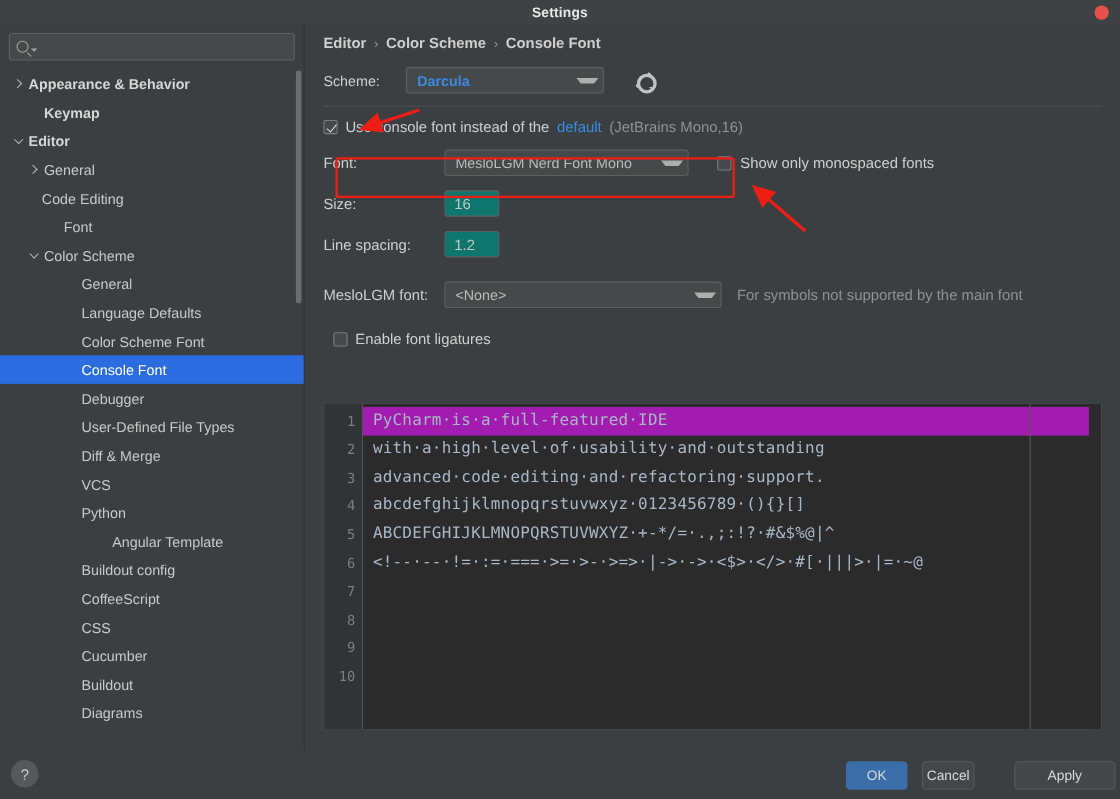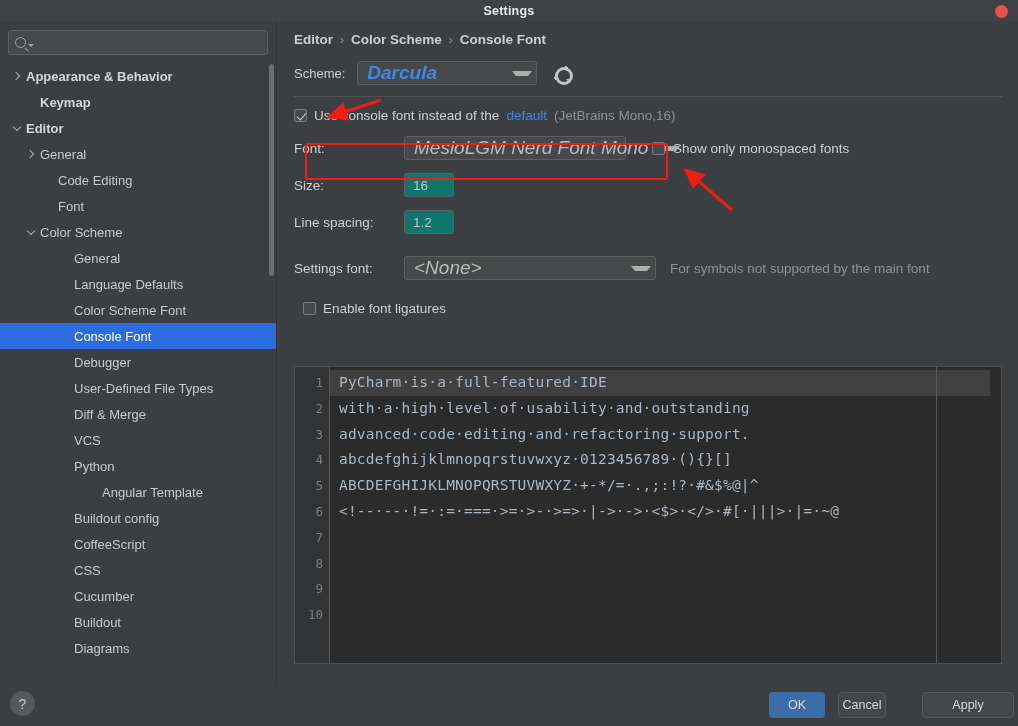--- a/index.html
+++ b/index.html
@@ -94,30 +94,30 @@
     background: #3c3f41;
   }
   .breadcrumb {
     display: flex; align-items: center; gap: 7px;
     font-size: 13.5px; font-weight: bold; color: #cfcfcf;
     padding: 10px 0 0 16px;
   }
   .breadcrumb .sep { color: #9a9a9a; font-weight: normal; font-size: 12px; }
 
   .scheme-row {
-    display: flex; align-items: center; gap: 12px;
+    display: flex; align-items: center; gap: 24px;
     padding: 14px 0 0 16px;
   }
   .lbl { font-size: 13px; color: #cfcfcf; }
   .combo {
     height: 24px; background: #45494a; border: 1px solid #5e6060;
     border-radius: 3px; display: flex; align-items: center;
     padding: 0 4px 0 9px; position: relative; cursor: default;
   }
-  .combo .val { font-size: 19px; color: #bbbbbb; white-space: nowrap; font-style: italic; }
+  .combo .val { font-size: 13px; color: #bbbbbb; white-space: nowrap; }
   .combo .val.accent { color: #3b8ae8; font-weight: bold; }
   .combo .arrow {
     margin-left: auto; padding-left: 12px;
     width: 0; height: 0;
     border-left: 4.5px solid transparent; border-right: 4.5px solid transparent;
     border-top: 5px solid #aeaeae;
   }
   .combo .arrow-wrap { margin-left: auto; padding-left: 12px; display:flex; align-items:center;}
   #scheme-combo { width: 180px; }
 
@@ -190,21 +190,21 @@
     padding-right: 6px;
   }
   .codearea {
     flex: 1; position: relative; padding-top: 3px; overflow: hidden;
   }
   .codearea .cl {
     font-family: "DejaVu Sans Mono", monospace;
     font-size: 14.5px; color: #a9b7c6; line-height: 25.8px;
     white-space: pre; padding-left: 9px; letter-spacing: .2px;
   }
-  .cl:first-child { background: #404040; }
+  .cl:first-child { background: #a21caf; }
   .right-rule {
     position: absolute; right: 64px; top: 0; width: 1px; height: 100%;
     background: #585b5d;
   }
   .prev-scroll-col {
     position: absolute; right: 0; top: 0; width: 11px; height: 100%;
     background: #2b2b2b;
   }
 
   
@@ -269,21 +269,21 @@
             <span class="chev down"></span>
           </span>
           <span>Editor</span>
         </div>
         <div class="tree-item" style="padding-left: 22px;">
           <span class="tw">
             <span class="chev right"></span>
           </span>
           <span>General</span>
         </div>
-        <div class="tree-item" style="padding-left: 40px;">
+        <div class="tree-item" style="padding-left: 20px;">
           <span class="tw"></span>
           <span>Code Editing</span>
         </div>
         <div class="tree-item" style="padding-left: 40px;">
           <span class="tw"></span>
           <span>Font</span>
         </div>
         <div class="tree-item" style="padding-left: 22px;">
           <span class="tw">
             <span class="chev down"></span>
@@ -407,21 +407,21 @@
       <span class="lbl">Size:</span>
       <div class="txtin">16</div>
     </div>
 
     <div class="field-row">
       <span class="lbl">Line spacing:</span>
       <div class="txtin">1.2</div>
     </div>
 
     <div class="field-row" style="margin-top:22px">
-      <span class="lbl">Settings font:</span>
+      <span class="lbl">MesloLGM font:</span>
       <div class="combo" id="fallback-combo">
         <span class="val">&lt;None&gt;</span>
         <span class="arrow-wrap">
             <span class="arrow"></span>
           </span>
       </div>
       <span class="txt dim" style="margin-left:14px">For symbols not supported by the main font</span>
     </div>
 
     <div class="check-row" style="padding-top:21px; padding-left:25px">

